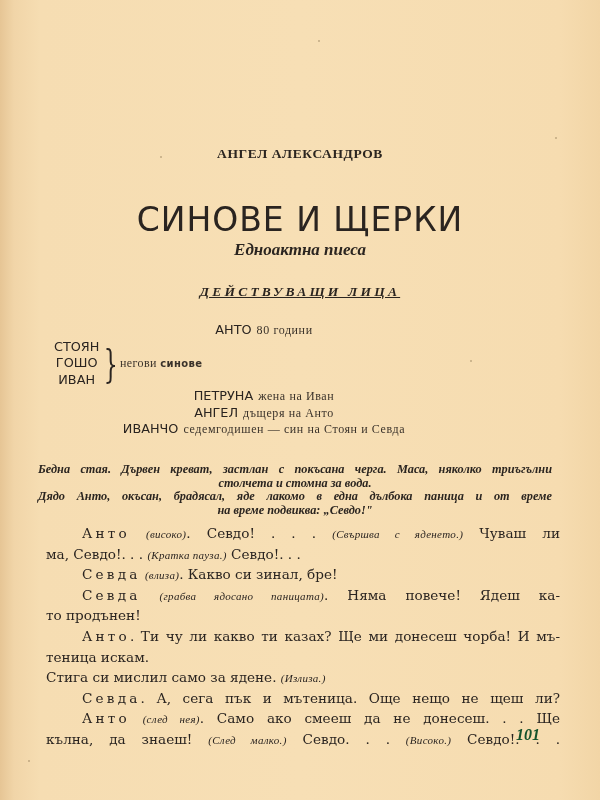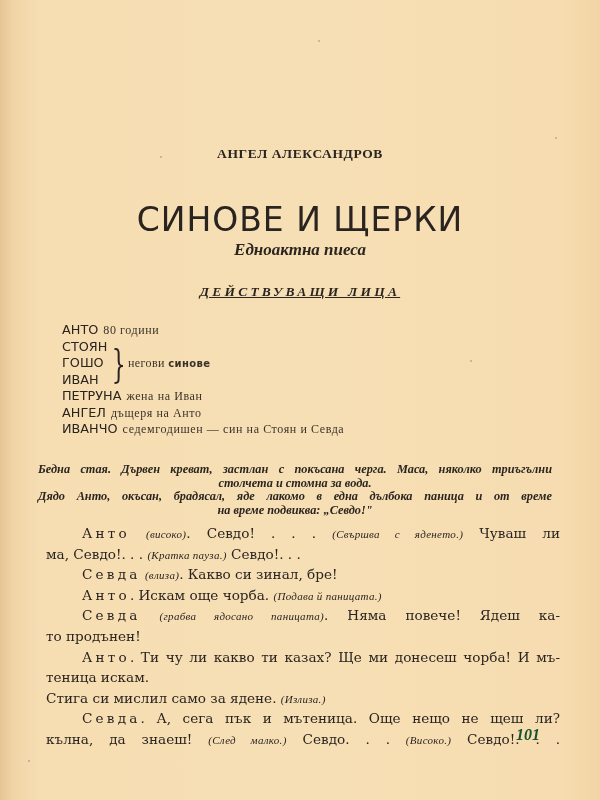--- a/index.html
+++ b/index.html
@@ -28,21 +28,21 @@
   .subtitle {
     position: absolute; top: 240px; left: 0; width: 600px; text-align: center;
     font-family: "Liberation Serif", serif; font-style: italic; font-weight: bold;
     font-size: 17px; color: #2b2520;
   }
   .cast-heading {
     position: absolute; top: 284px; left: 0; width: 600px; text-align: center;
     font-family: "Liberation Serif", serif; font-style: italic; font-weight: bold;
     font-size: 13.5px; letter-spacing: 3.2px; color: #2b2520; text-decoration: underline;
   }
-  .cast { position: absolute; left: 62px; top: 322px; width: 420px; font-size: 12.5px; }
+  .cast { position: absolute; left: 54px; top: 322px; width: 420px; font-size: 12.5px; text-align: center; }
   .cast-row { height: 16.5px; line-height: 16.5px; white-space: nowrap; }
   .cast-name { font-family: "DejaVu Sans", sans-serif; font-size: 12.8px; color: #2a2420; }
   .cast-desc { font-family: "Liberation Serif", serif; font-size: 12px; letter-spacing: 0.6px; color: #3a322a; margin-left: 5px; }
   .sons-group { position: relative; height: 49.5px; }
   .sons-names { position: absolute; left: 0; top: 0; }
   .brace {
     position: absolute; left: 44px; top: 2px; font-family: "DejaVu Serif", serif;
     font-size: 40px; line-height: 44px; color: #2a2420; transform: scaleX(0.55);
   }
   .sons-desc {
@@ -123,41 +123,41 @@
   <div class="dialogue">
     <div class="line just indent">
       <span class="spk">Анто</span> <span class="dir">(високо)</span><span>. Севдо! . . . </span><span class="dir">(Свършва с яденето.)</span><span> Чуваш ли</span>
     </div>
     <div class="line">
       <span>ма, Севдо!. . . </span><span class="dir">(Кратка пауза.)</span><span> Севдо!. . .</span>
     </div>
     <div class="line indent">
       <span class="spk">Севда</span> <span class="dir">(влиза)</span><span>. Какво си зинал, бре!</span>
     </div>
-    <div class="line indent">
-      <span class="spk">Анто</span><span>. Искам още чорба. </span><span class="dir">(Подава й паницата.)</span>
-    </div>
     <div class="line just indent">
       <span class="spk">Севда</span> <span class="dir">(грабва ядосано паницата)</span><span>. Няма повече! Ядеш ка-</span>
     </div>
     <div class="line">
       <span>то продънен!</span>
     </div>
     <div class="line just indent">
       <span class="spk">Анто</span><span>. Ти чу ли какво ти казах? Ще ми донесеш чорба! И мъ-</span>
     </div>
     <div class="line">
       <span>теница искам.</span>
     </div>
     <div class="line">
       <span>Стига си мислил само за ядене. </span><span class="dir">(Излиза.)</span>
     </div>
     <div class="line just indent">
       <span class="spk">Севда</span><span>. А, сега пък и мътеница. Още нещо не щеш ли?</span>
     </div>
+    <div class="line just indent">
+      <span class="spk">Анто</span> <span class="dir">(след нея)</span><span>. Само ако смееш да не донесеш. . . Ще</span>
+    </div>
     <div class="line just">
       <span>кълна, да знаеш! </span><span class="dir">(След малко.)</span><span> Севдо. . . </span><span class="dir">(Високо.)</span><span> Севдо!. . .</span>
     </div>
   </div>
 
   <div class="pagenum">101</div>
 
   <span class="speck" style="left:160px;top:156px"></span>
   <span class="speck" style="left:555px;top:137px"></span>
   <span class="speck" style="left:318px;top:40px"></span>

